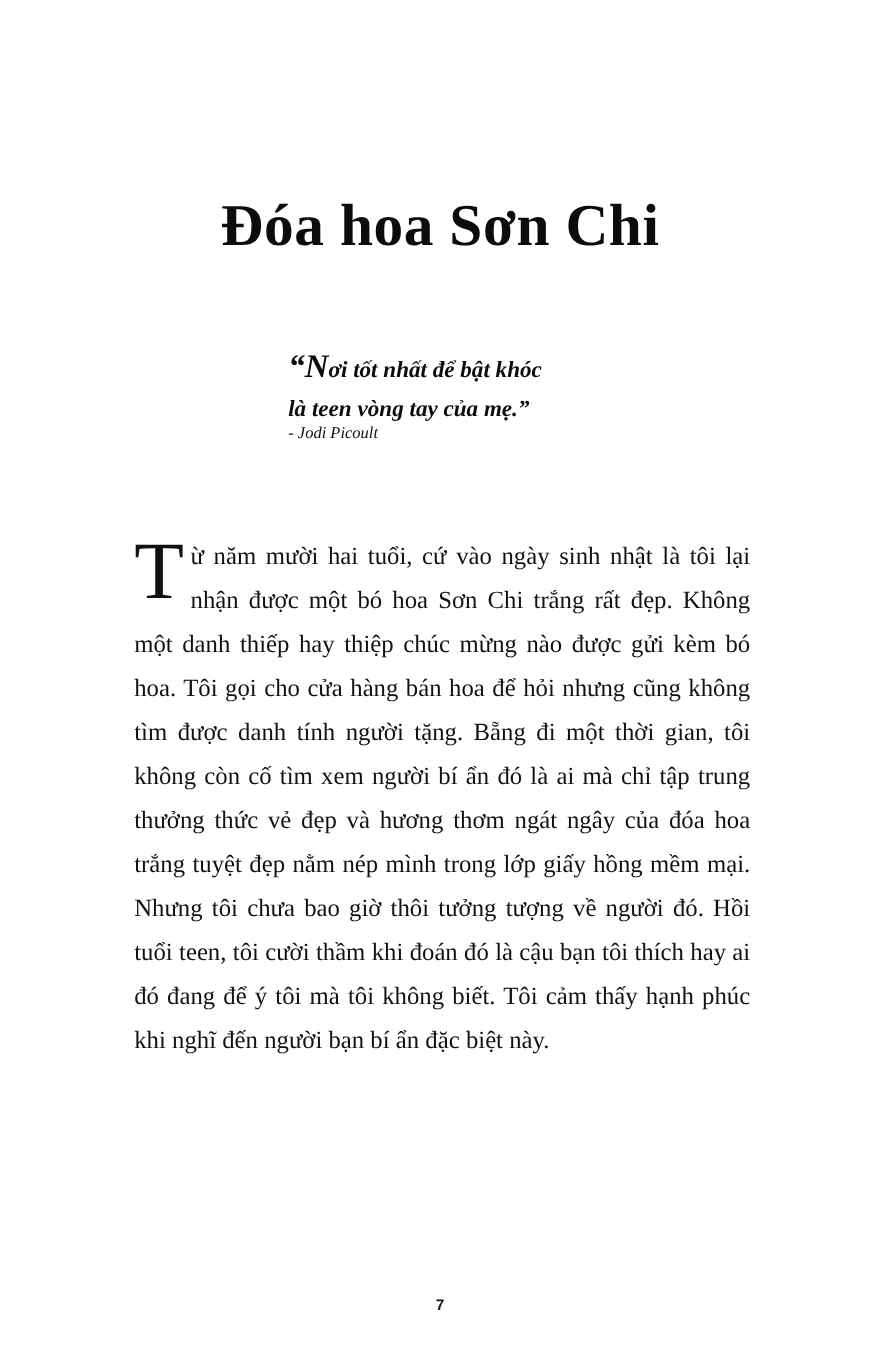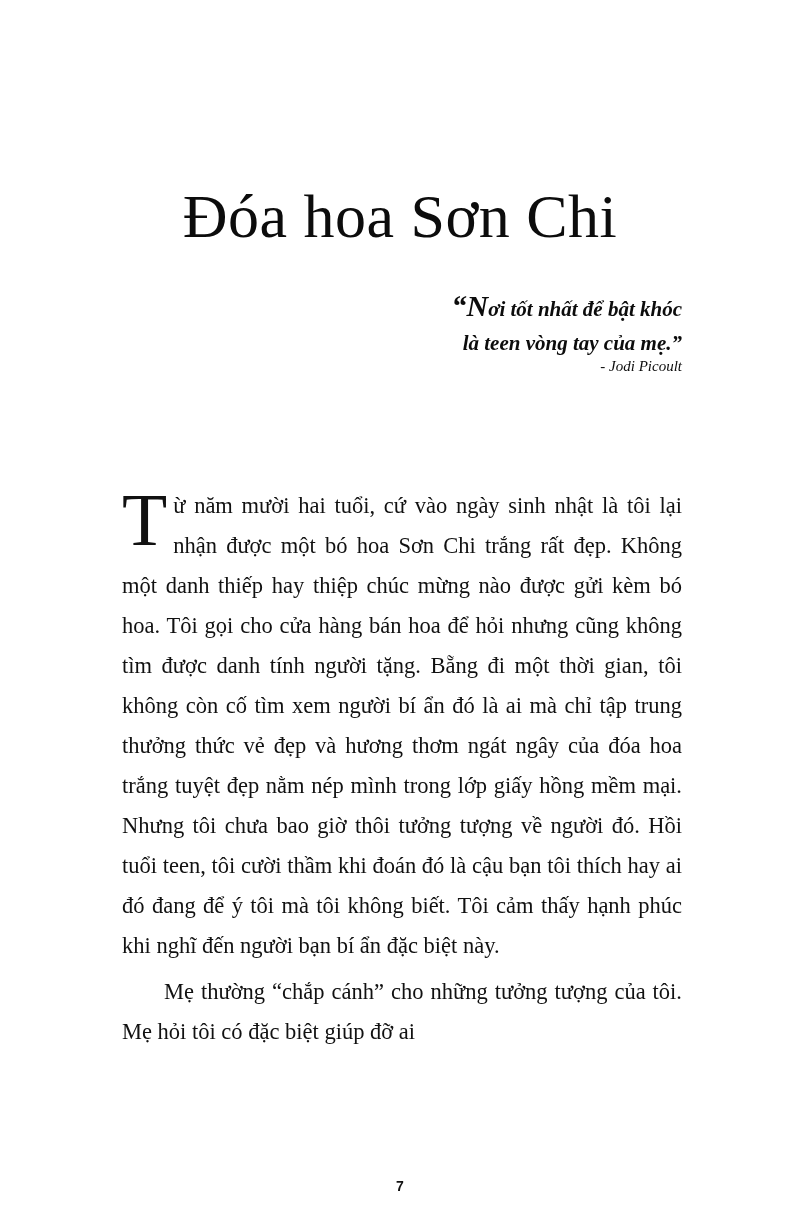--- a/index.html
+++ b/index.html
@@ -24,33 +24,32 @@
     box-sizing: border-box;
   }
 
   .chapter-title {
     position: absolute;
     left: 120px;
     top: 140px;
     width: 560px;
     text-align: center;
     font-family: "Liberation Serif", serif;
-    font-size: 62px;
-    font-weight: 400;
+    font-size: 54px;
+    font-weight: 700;
     letter-spacing: 0.5px;
     color: #0c0c0c;
     line-height: 1.1;
   }
 
   .epigraph {
     position: absolute;
     right: 118px;
-    top: 284px;
+    top: 312px;
     width: 420px;
-    text-align: right;
   }
   .epigraph-line {
     font-family: "Liberation Serif", serif;
     font-style: italic;
     font-size: 21px;
     font-weight: 600;
     line-height: 1.45;
     color: #0c0c0c;
     white-space: nowrap;
   }
@@ -120,18 +119,17 @@
   <div class="epigraph">
     <div class="epigraph-line first">“Nơi tốt nhất để bật khóc</div>
     <div class="epigraph-line">là teen vòng tay của mẹ.”</div>
     <div class="epigraph-author">- Jodi Picoult</div>
   </div>
 
   <div class="body-text">
     <p class="para first">
       <span class="dropcap">T</span><span>ừ năm mười hai tuổi, cứ vào ngày sinh nhật là tôi lại nhận được một bó hoa Sơn Chi trắng rất đẹp. Không một danh thiếp hay thiệp chúc mừng nào được gửi kèm bó hoa. Tôi gọi cho cửa hàng bán hoa để hỏi nhưng cũng không tìm được danh tính người tặng. Bẵng đi một thời gian, tôi không còn cố tìm xem người bí ẩn đó là ai mà chỉ tập trung thưởng thức vẻ đẹp và hương thơm ngát ngây của đóa hoa trắng tuyệt đẹp nằm nép mình trong lớp giấy hồng mềm mại. Nhưng tôi chưa bao giờ thôi tưởng tượng về người đó. Hồi tuổi teen, tôi cười thầm khi đoán đó là cậu bạn tôi thích hay ai đó đang để ý tôi mà tôi không biết. Tôi cảm thấy hạnh phúc khi nghĩ đến người bạn bí ẩn đặc biệt này.</span>
     </p>
-    <p class="para"><span>Mẹ thường “chắp cánh” cho những tưởng tượng của tôi. Mẹ hỏi tôi có đặc biệt giúp đỡ ai</span></p>
   </div>
 
   <div class="page-number">7</div>
 
 </div>
 
 </body></html>

